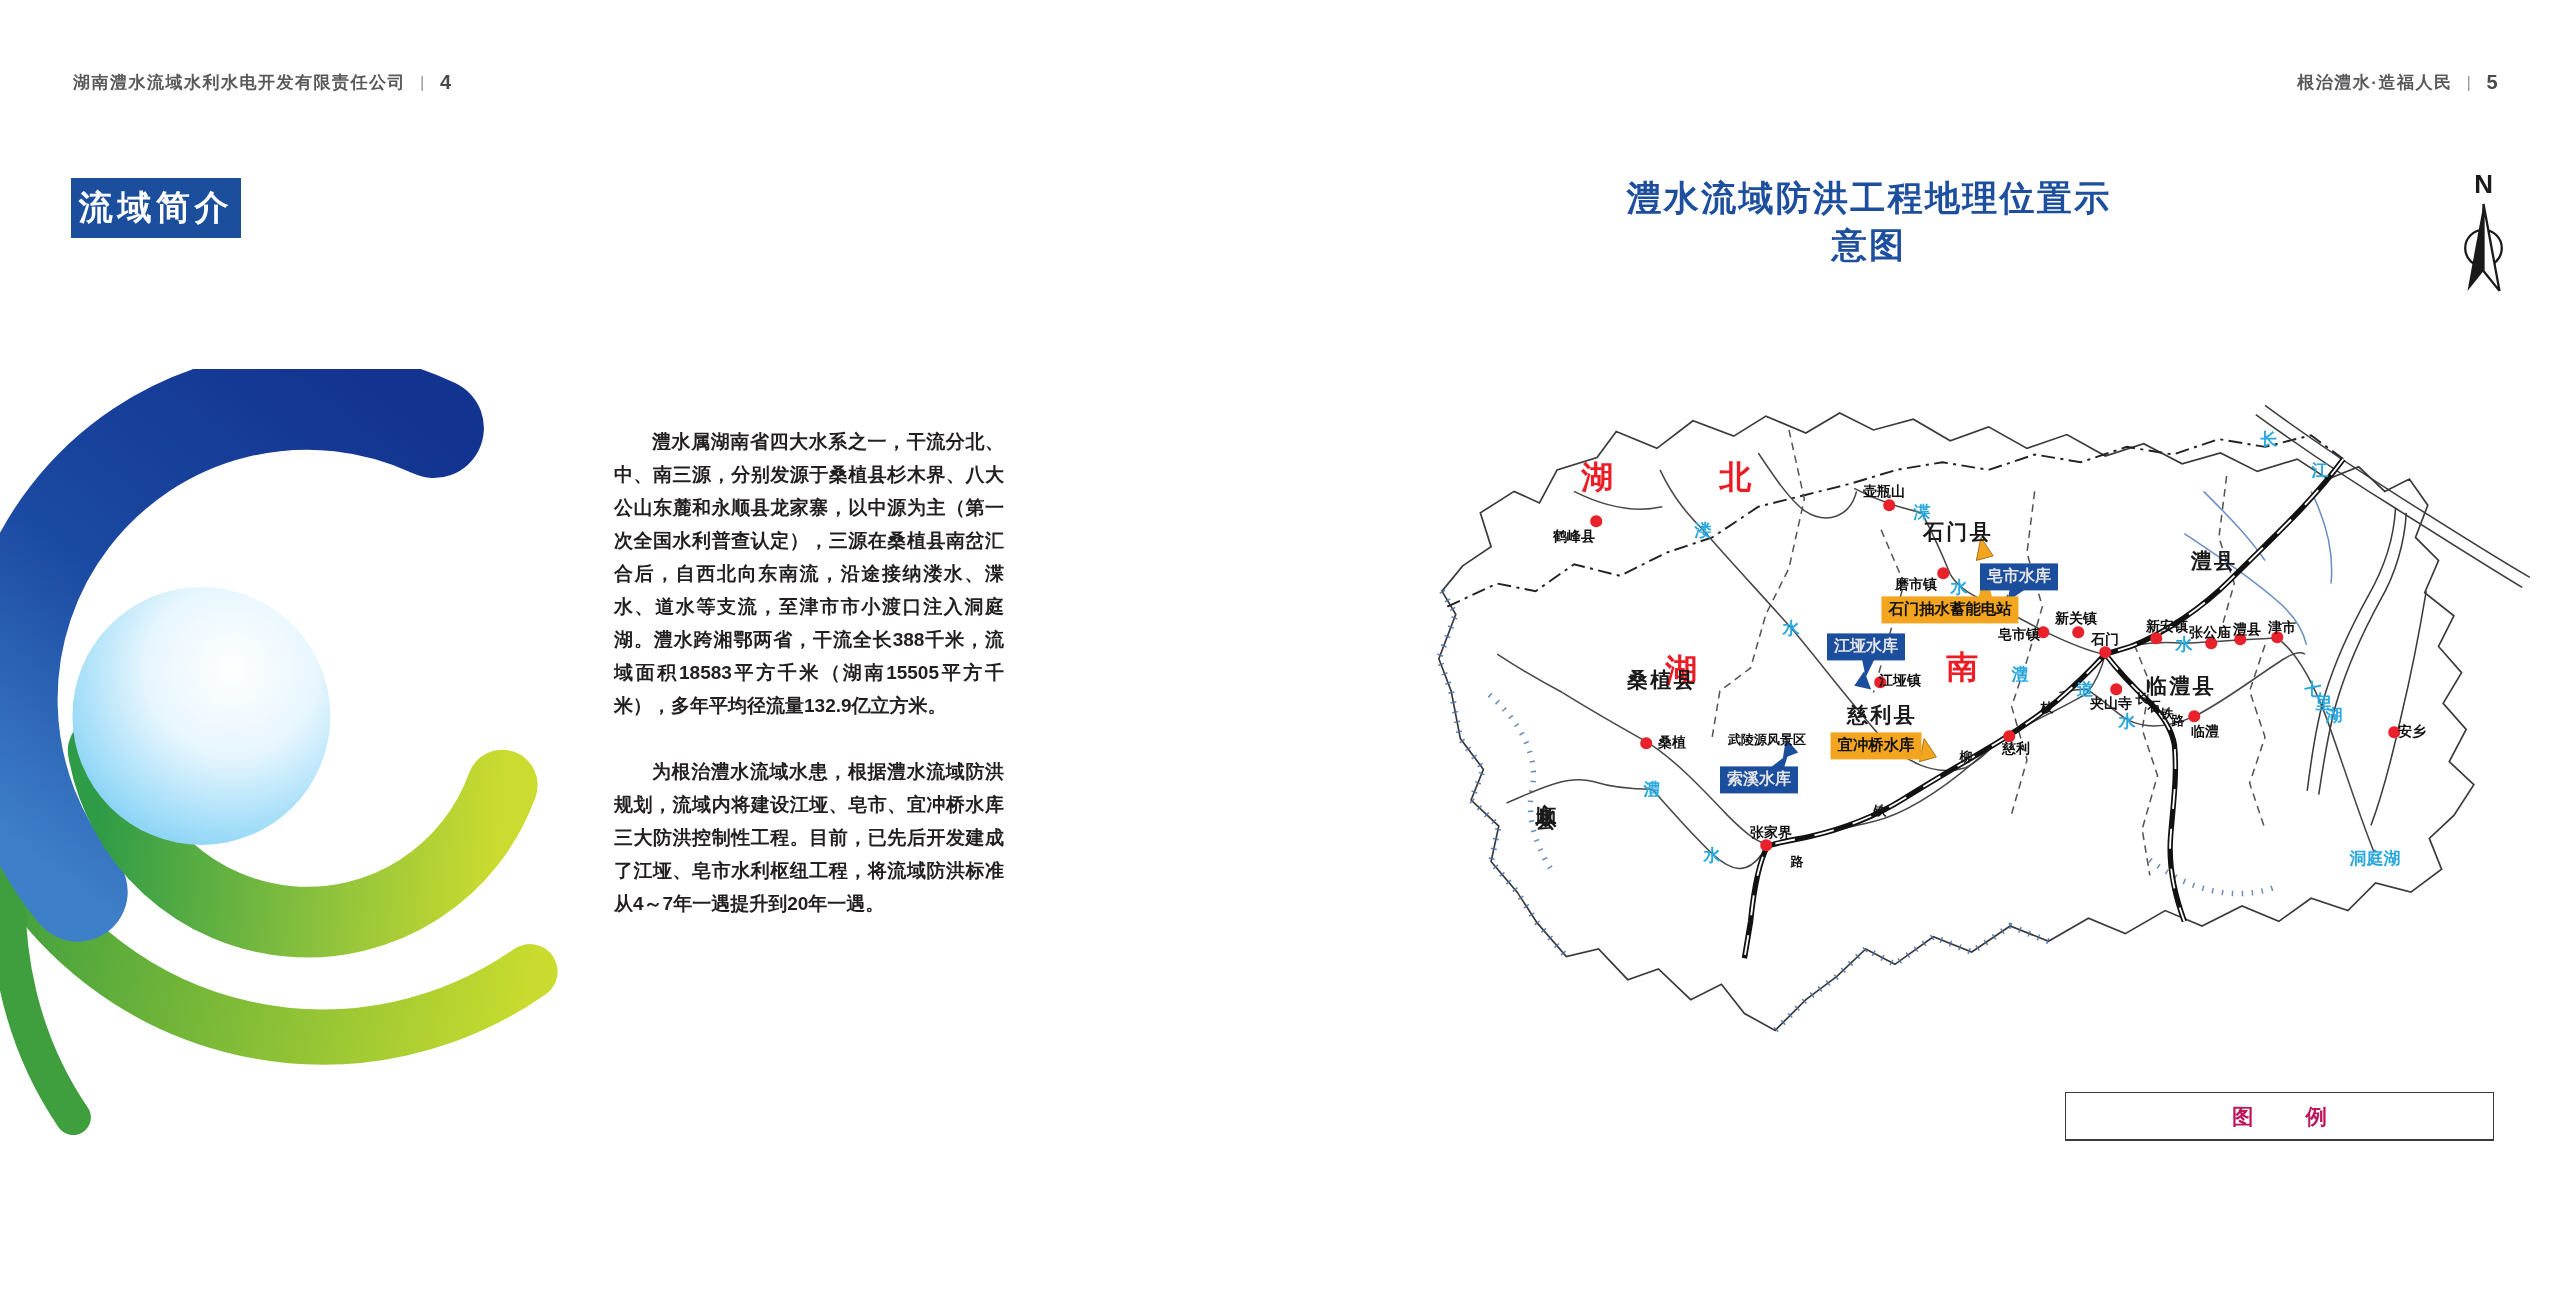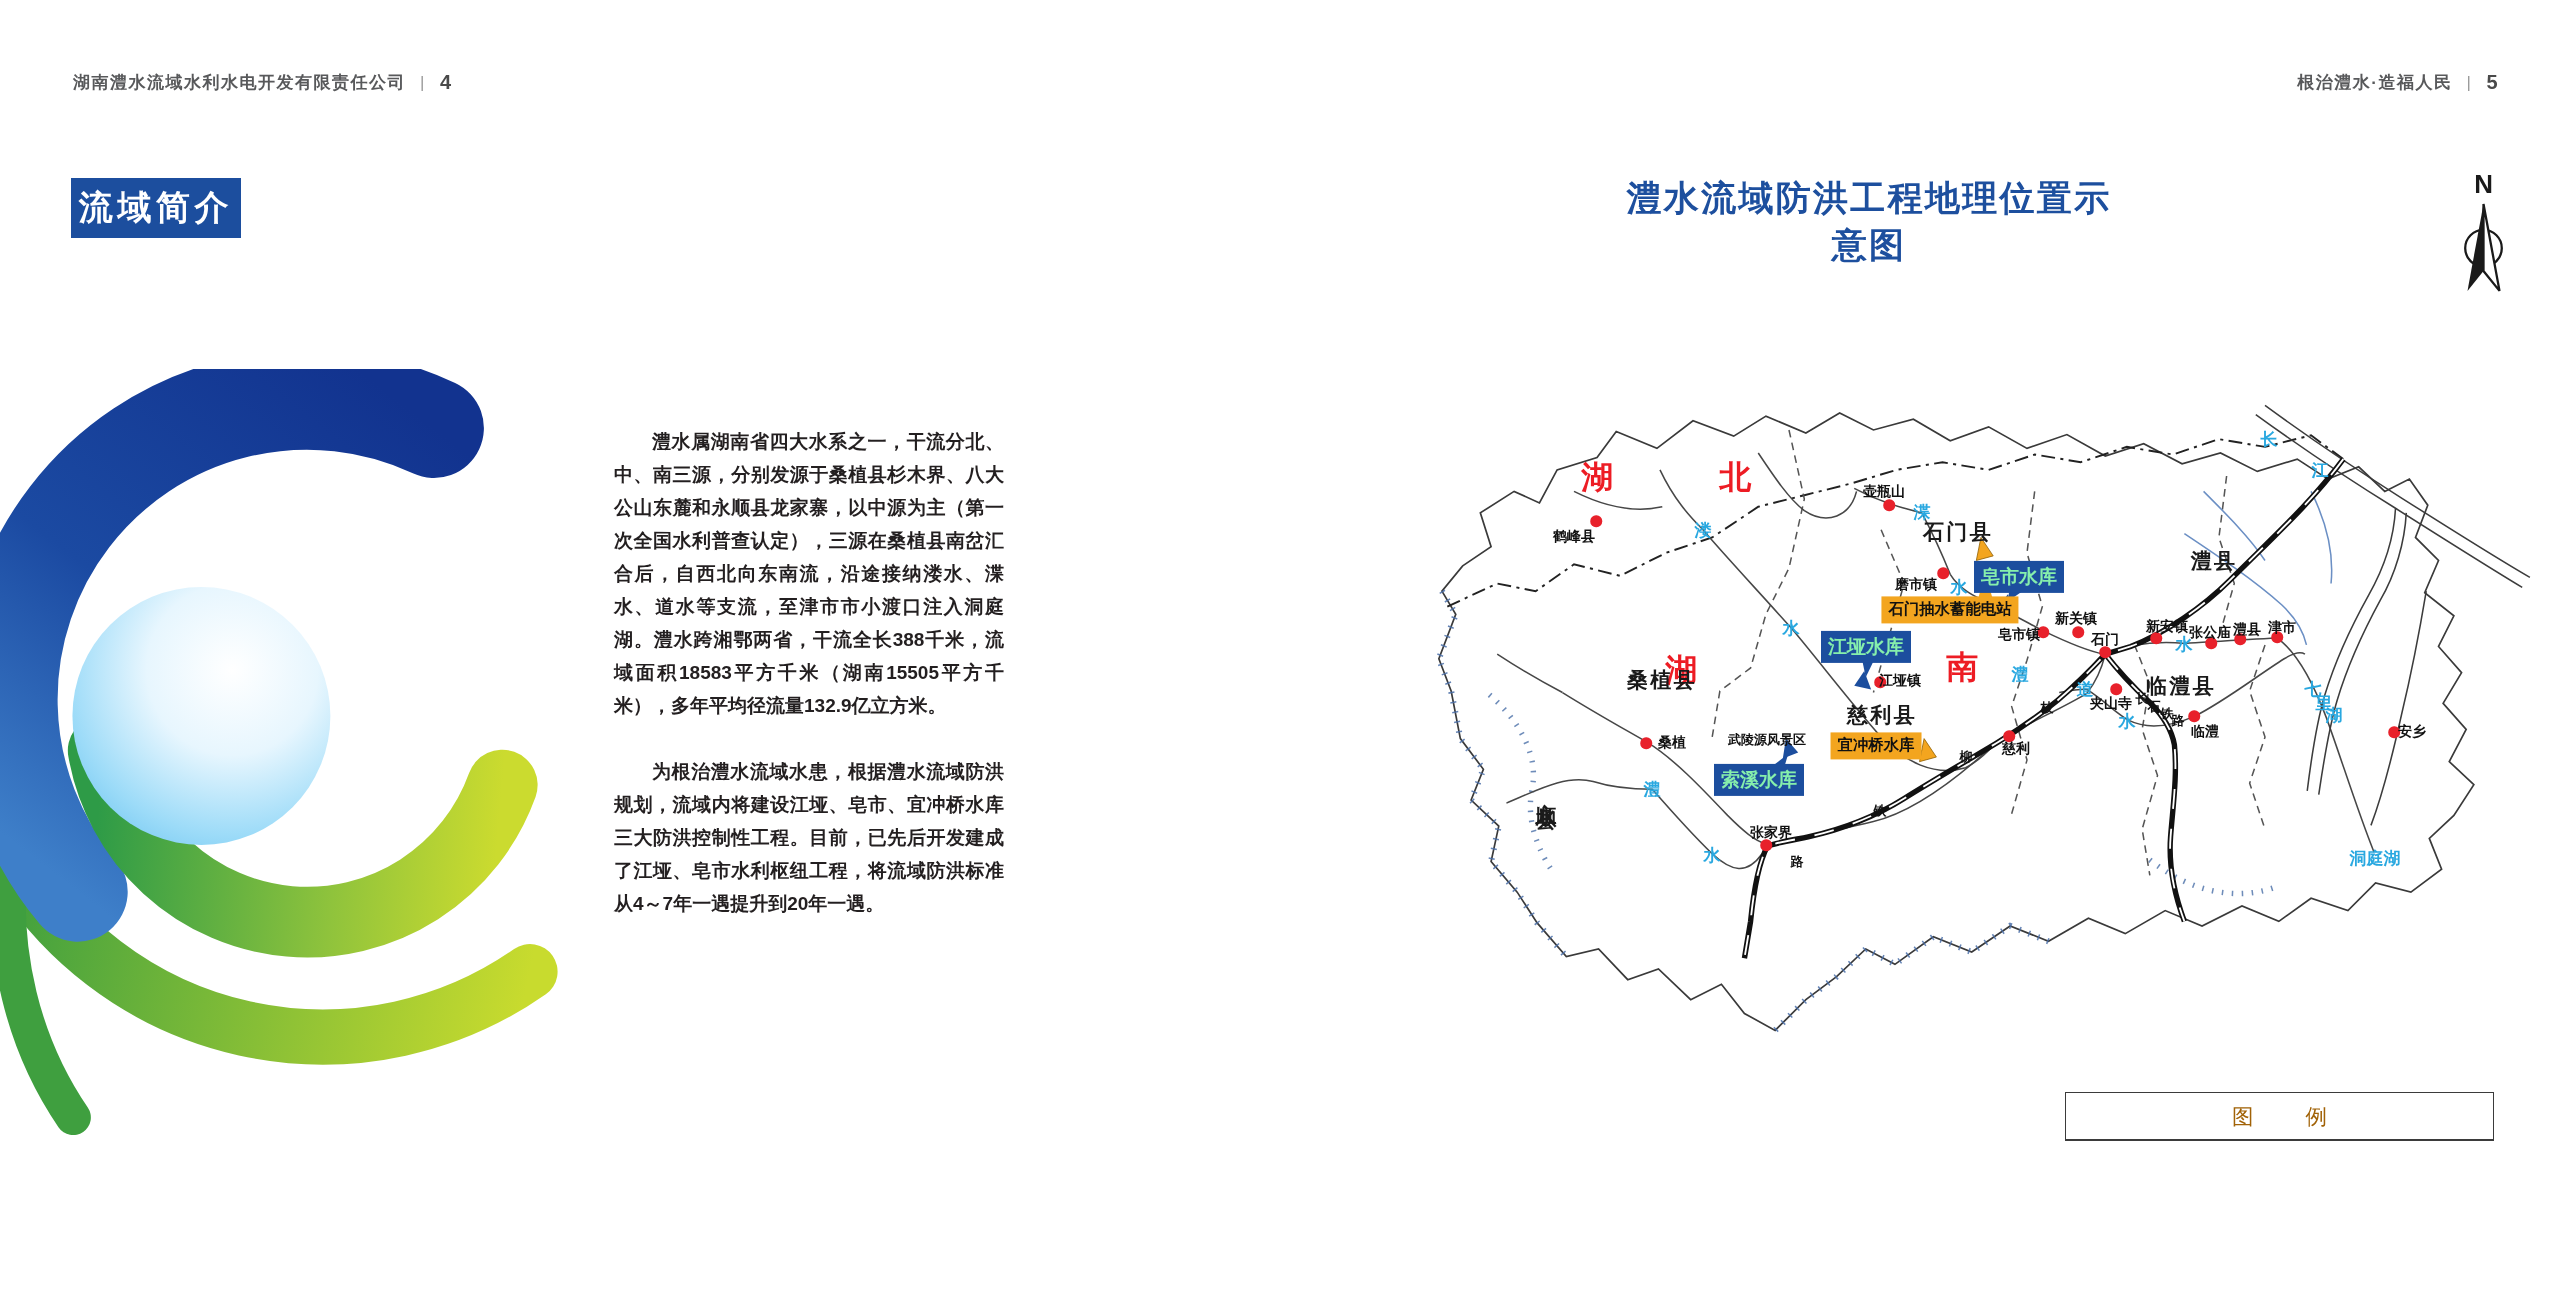--- a/index.html
+++ b/index.html
@@ -25,29 +25,29 @@
        font-weight:700;color:#1D4F9E;letter-spacing:2.3px;}
   
   .map-label{position:absolute;transform:translate(-50%,-50%);white-space:nowrap;font-weight:700;z-index:5;}
   .lbl-province{font-size:32px;color:#ED1C24;letter-spacing:1.5px;}
   .lbl-county{font-size:21px;color:#1a1a1a;letter-spacing:2.3px;}
   .lbl-county-vertical{font-size:21px;color:#1a1a1a;writing-mode:vertical-rl;letter-spacing:3.1px;}
   .lbl-town{font-size:14px;color:#111;}
   .lbl-river{font-size:17px;color:#29A8E0;}
   .lbl-area{font-size:13px;color:#111;}
   .lbl-rail{font-size:13px;color:#111;}
-  .lbl-reservoir{font-size:19px;color:#86efac;background:#1C4E9E;padding:3.1px 7px;z-index:6;}
+  .lbl-reservoir{font-size:16px;color:#e5e5e5;background:#1C4E9E;padding:3.1px 7px;z-index:6;}
   .lbl-station{font-size:15.4px;color:#111;background:#F3A51F;padding:3.1px 7px;z-index:6;}
   .map-dot{position:absolute;width:11.5px;height:11.5px;border-radius:50%;background:#E8212B;
        transform:translate(-50%,-50%);z-index:4;}
   svg.layer{position:absolute;left:0;top:0;pointer-events:none;}
   
   .legend{position:absolute;left:2065px;top:1092px;width:427px;border:1.5px solid #3b3b3b;background:#fff;z-index:7;}
   .legend-header{height:46px;border-bottom:1.5px solid #3b3b3b;display:flex;align-items:center;justify-content:center;
-       font-size:21.5px;font-weight:400;color:#a16207;letter-spacing:23px;text-indent:23px;}
+       font-size:21.5px;font-weight:700;color:#be185d;letter-spacing:23px;text-indent:23px;}
   .legend-body{display:grid;grid-template-columns:1fr 1fr;}
   .legend-cell{height:48px;display:flex;align-items:center;justify-content:center;gap:15.4px;
        font-size:18.4px;font-weight:700;color:#1a1a1a;}
   .legend-cell.bl{border-bottom:1.5px solid #3b3b3b;}
   .legend-cell.cl{border-left:1.5px solid #3b3b3b;}
   .sym{display:inline-block;}
   .sym-basin{width:58px;height:2.3px;background:#2C5AA0;position:relative;}
   .sym-basin::after{content:"";position:absolute;left:28px;top:-7px;width:2.3px;height:7px;background:#2C5AA0;}
   .sym-county{width:58px;height:0;border-top:2.3px dashed #3b3b3b;}
   .sym-prov{width:58px;height:2.3px;background:repeating-linear-gradient(90deg,#3b3b3b 0 12.3px,transparent 12.3px 17px,#3b3b3b 17px 20px,transparent 20px 26px);}

